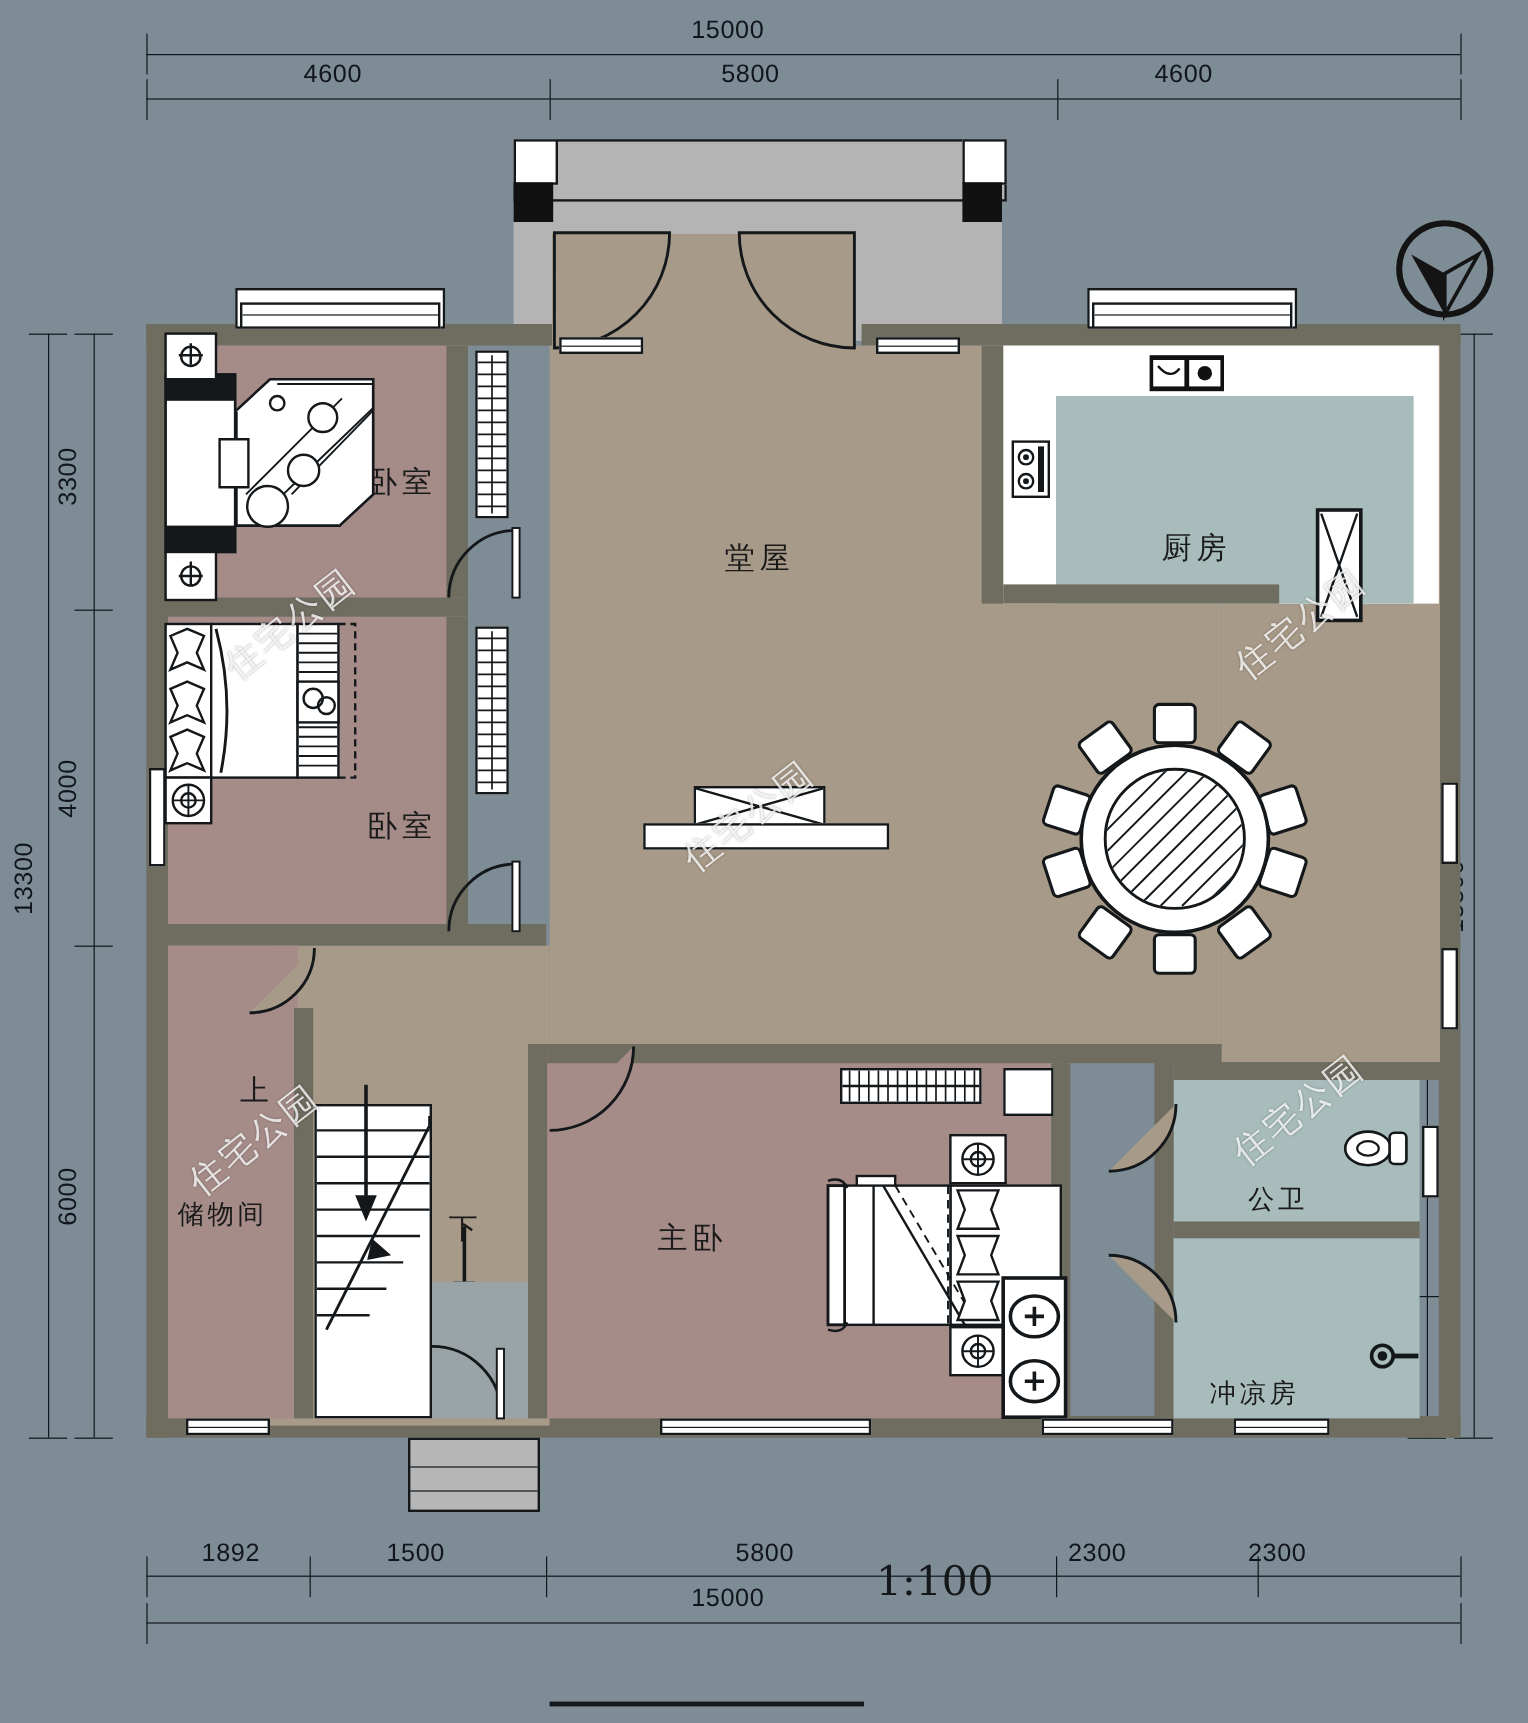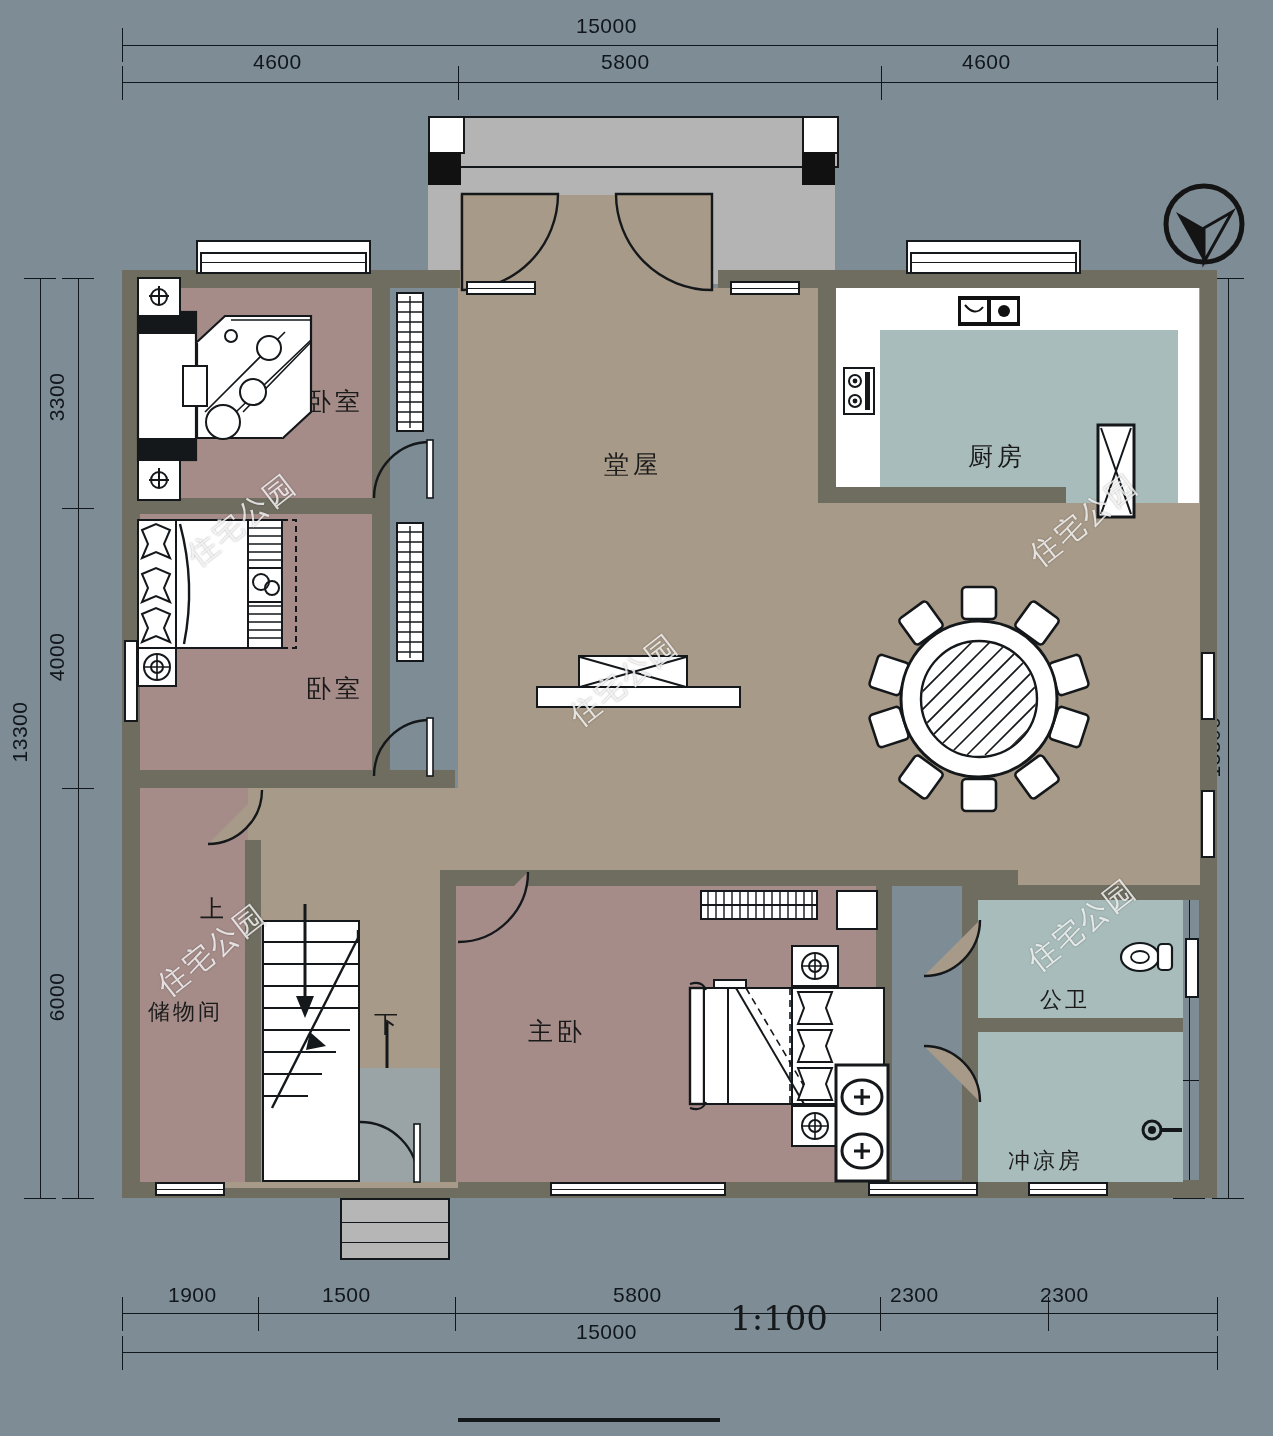--- a/index.html
+++ b/index.html
@@ -122,21 +122,21 @@
     <div class="dimtxt v" style="left:1146px;top:975px;transform:rotate(-90deg);">2500</div>
     <div class="dimtxt v" style="left:1146px;top:1135px;transform:rotate(-90deg);">2000</div>
 
     <div class="vline" style="left:1228px;top:278px;height:920px;"></div>
     <div class="tickh" style="left:1212px;top:278px;width:32px;"></div>
     <div class="tickh" style="left:1212px;top:1198px;width:32px;"></div>
     <div class="dimtxt v" style="left:1183px;top:735px;transform:rotate(-90deg);">13300</div>
   </div>
 
   <div>
-    <div class="dimtxt" style="left:168px;top:1283px;">1900</div>
+    <div class="dimtxt" style="left:168px;top:1283px;">1892</div>
     <div class="dimtxt" style="left:322px;top:1283px;">1500</div>
     <div class="dimtxt" style="left:613px;top:1283px;">5800</div>
     <div class="dimtxt" style="left:890px;top:1283px;">2300</div>
     <div class="dimtxt" style="left:1040px;top:1283px;">2300</div>
     <div class="hline" style="left:122px;top:1313px;width:1095px;"></div>
     <div class="tick" style="left:122px;top:1297px;height:34px;"></div>
     <div class="tick" style="left:258px;top:1297px;height:34px;"></div>
     <div class="tick" style="left:455px;top:1297px;height:34px;"></div>
     <div class="tick" style="left:880px;top:1297px;height:34px;"></div>
     <div class="tick" style="left:1048px;top:1297px;height:34px;"></div>
@@ -391,21 +391,21 @@
     </svg>
 
     <div>
       <div class="abs" style="left:340px;top:1198px;width:110px;height:62px;background:#b6b6b6;border:2.5px solid #14181b;box-sizing:border-box;"></div>
       <div class="hline" style="left:342px;top:1222px;width:106px;"></div>
       <div class="hline" style="left:342px;top:1242px;width:106px;"></div>
     </div>
   </div>
 
   <div class="room rose" style="left:456px;top:885px;width:420px;height:297px;"></div>
-  <div class="lbl" style="left:528px;top:1015px;">主卧</div>
+  <div class="lbl" style="left:548px;top:1015px;">主卧</div>
   <div class="wall" style="left:440px;top:870px;width:16px;height:312px;"></div>
   <div class="wall" style="left:456px;top:870px;width:562px;height:16px;"></div>
   <div class="wall" style="left:876px;top:886px;width:16px;height:296px;"></div>
 
   <svg style="left:456px;top:868px;width:76px;height:76px;">
     <path d="M72 4 A70 70 0 0 1 2 74" fill="#a58c89" stroke="#14181b" stroke-width="2.4"></path>
   </svg>
 
   <div class="furn" style="left:700px;top:890px;width:118px;height:30px;"></div>
   <svg style="left:700px;top:890px;width:118px;height:30px;">

